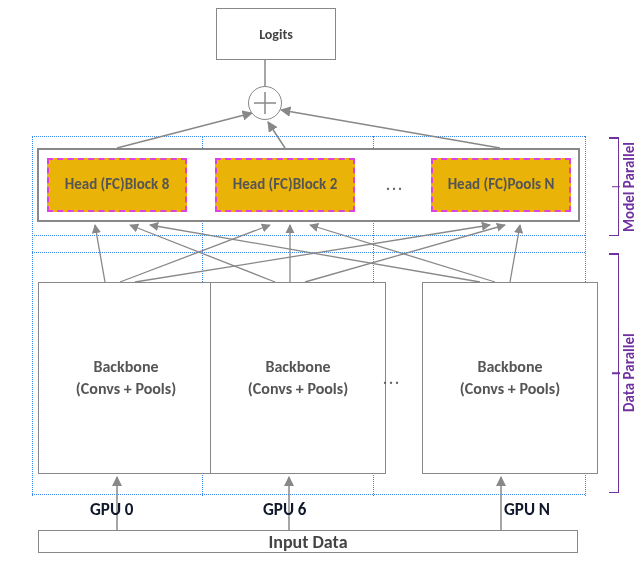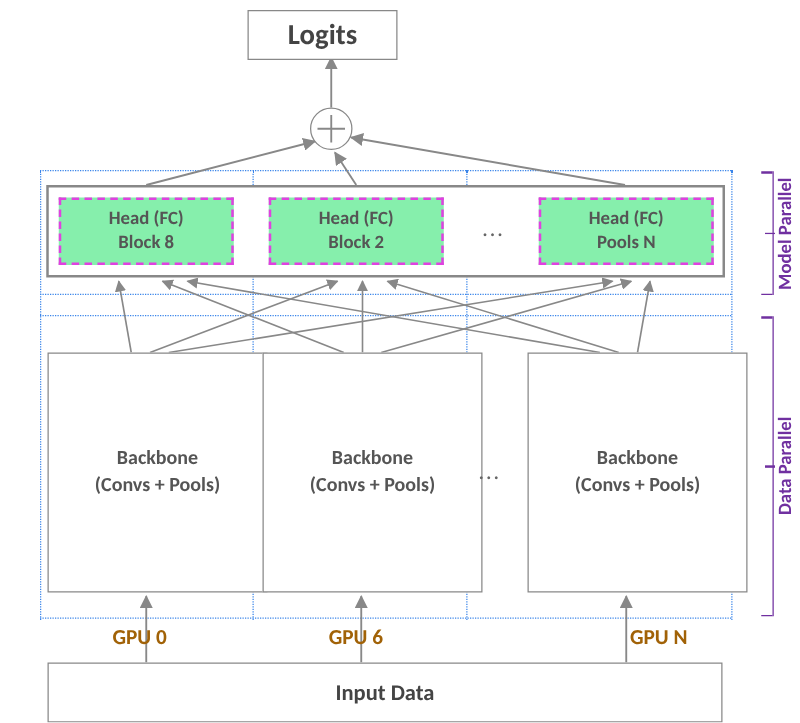--- a/index.html
+++ b/index.html
@@ -16,21 +16,21 @@
     border: 1.5px solid #888;
     background: #fff;
     display: flex;
     align-items: center;
     justify-content: center;
     text-align: center;
     font-size: 16px;
     font-weight: 600;
     color: #444;
   }
-  .logits { left: 198px; top: 8px; width: 120px; height: 40px; font-size: 23px; }
+  .logits { left: 216px; top: 8px; width: 120px; height: 52px; font-size: 14px; }
   .plus-circle {
     position: absolute;
     left: 248px; top: 86px;
     width: 34px; height: 34px;
     border: 1.5px solid #888;
     border-radius: 50%;
     background: #fff;
     display: flex; align-items: center; justify-content: center;
     font-size: 22px; color: #666; font-weight: 400;
     line-height: 0;
@@ -38,23 +38,23 @@
   .head-container {
     position: absolute;
     left: 37px; top: 148px;
     width: 543px; height: 74px;
     border: 2px solid #888;
     background: #fff;
   }
   .head-block {
     position: absolute;
     border: 2px dashed #e040e0;
-    background: #86efac;
+    background: #eab308;
     display: flex;
-    flex-direction: column;
+    flex-direction: row;
     align-items: center;
     justify-content: center;
     font-size: 15px;
     font-weight: 600;
     color: #555;
     line-height: 1.3;
     text-align: center;
   }
   .hb1 { left: 47px;  top: 158px; width: 140px; height: 54px; }
   .hb2 { left: 215px; top: 158px; width: 140px; height: 54px; }
@@ -74,27 +74,27 @@
     font-size: 16px;
     font-weight: 600;
     color: #555;
     line-height: 1.35;
     white-space: pre;
   }
   .bb1 { left: 38px; }
   .bb2 { left: 210px; }
   .bb3 { left: 422px; }
   .ellipsis-bb { position:absolute; left: 383px; top: 370px; font-weight:700; color:#666; font-size:15px; letter-spacing:2px;}
-  .inputdata { left: 38px; top: 530px; width: 540px; height: 48px; font-size: 18px; }
+  .inputdata { left: 38px; top: 530px; width: 540px; height: 23px; font-size: 18px; }
   .gpu-label {
     position: absolute;
     top: 499px;
     font-size: 17px;
     font-weight: 700;
-    color: #a16207;
+    color: #0f172a;
   }
   .gpu0 { left: 90px; }
   .gpu1 { left: 263px; }
   .gpuN { left: 475px; margin-left: 29px; }
   
   .side-label {
     position: absolute;
     right: 2px;
     font-size: 15px;
     font-weight: 600;

